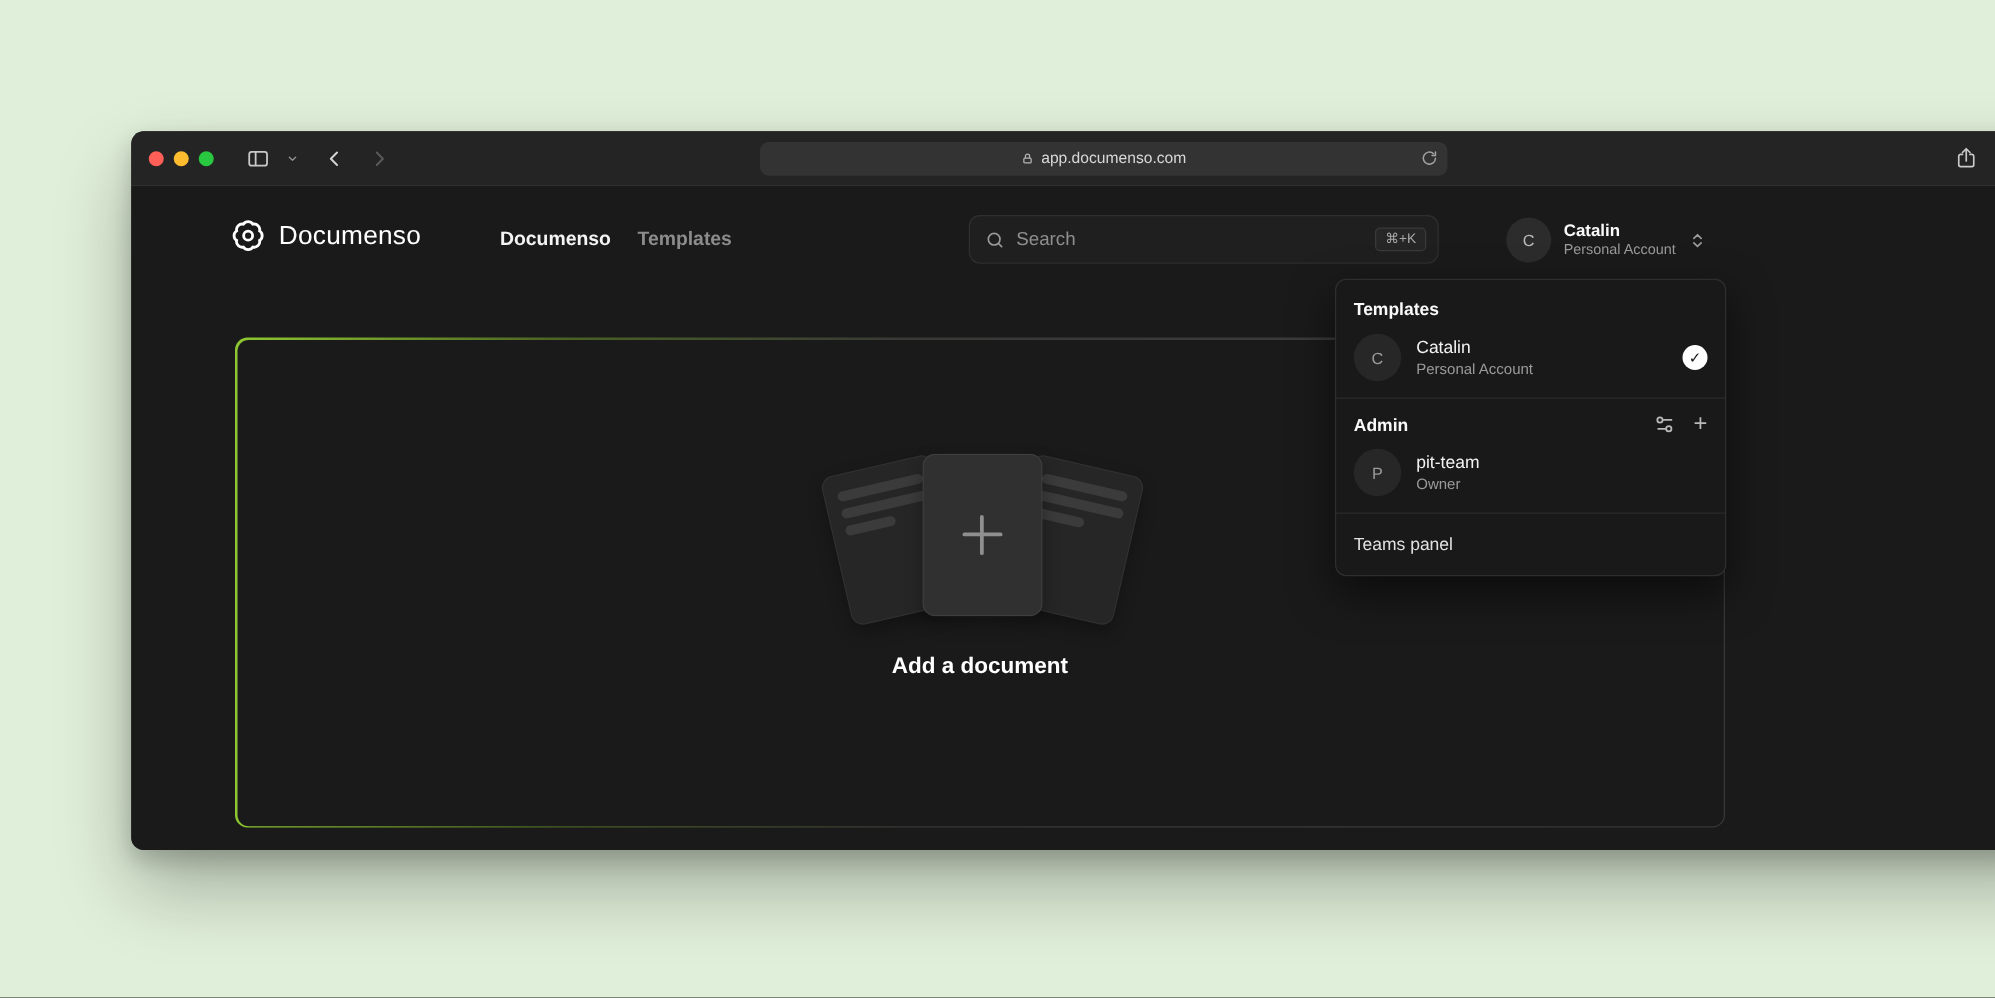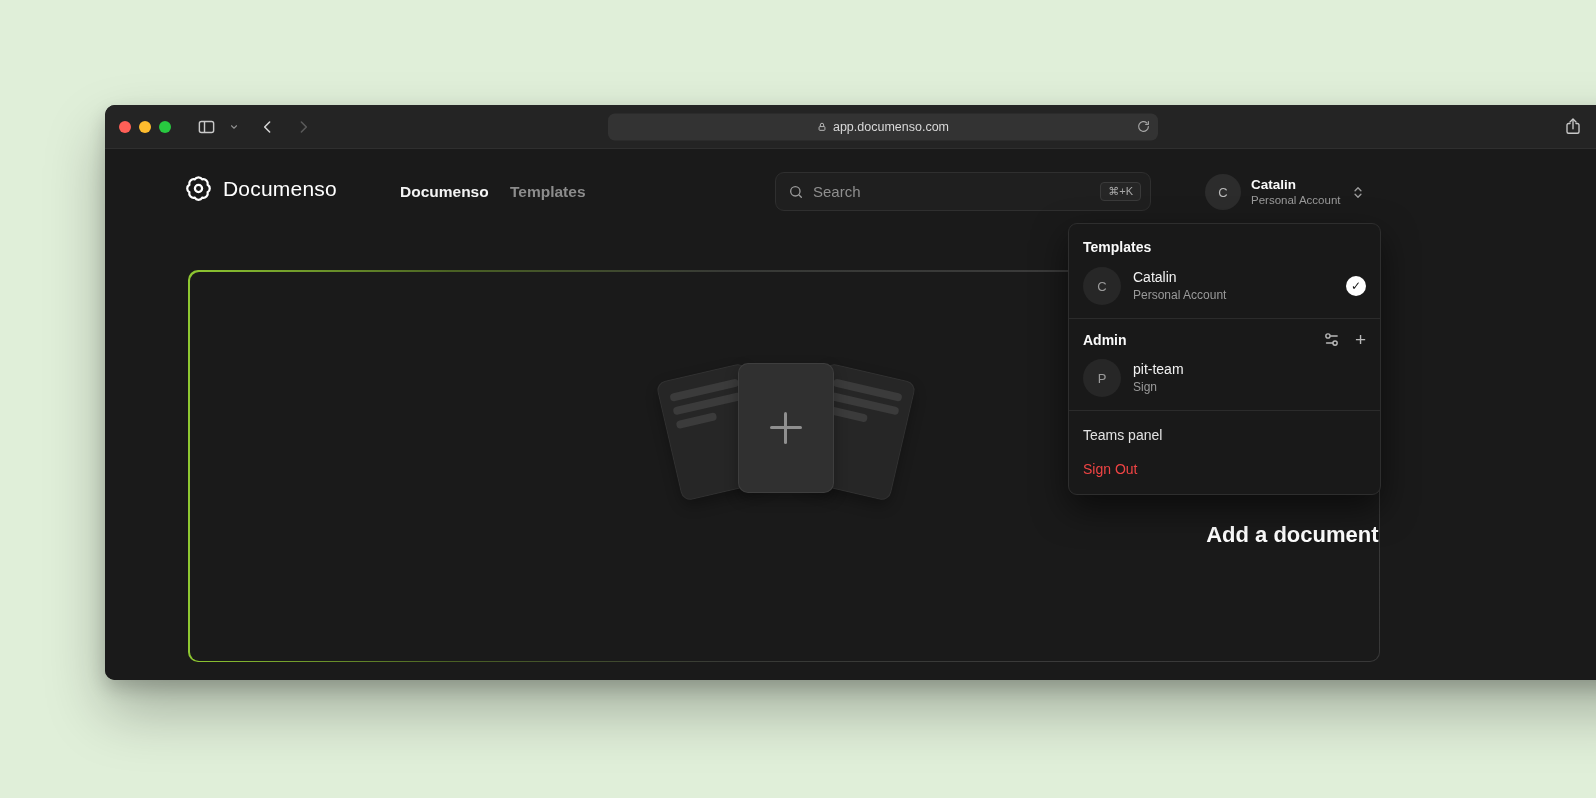--- a/index.html
+++ b/index.html
@@ -100,21 +100,21 @@
   .card.left  { left:-118px; top:-58px; transform:rotate(-13deg); }
   .card.right { left:26px;  top:-58px; transform:rotate(13deg); }
   .card.center{ left:-48px; top:-66px; width:96px; height:130px; background:#303030; border-color:rgba(255,255,255,.07); z-index:2; }
   .bars { display:flex; flex-direction:column; gap:6px; padding:13px 10px 0; }
   .bar { height:8px; border-radius:4px; background:#3b3b3b; }
   .bar.short { width:58%; }
   .plus-icon { position:absolute; left:50%; top:50%; transform:translate(-50%,-50%); width:32px; height:32px; }
   .plus-icon::before { content:""; position:absolute; left:0; right:0; top:50%; height:2.5px; margin-top:-1.25px; background:#8f8f8f; border-radius:2px; }
   .plus-icon::after  { content:""; position:absolute; top:0; bottom:0; left:50%; width:2.5px; margin-left:-1.25px; background:#8f8f8f; border-radius:2px; }
 
-  .dz-title { position:absolute; left:0; right:0; top:250px; text-align:right; font-size:22px; font-weight:700; color:#fff; }
+  .dz-title { position:absolute; left:0; right:0; top:250px; text-align:center; font-size:18px; font-weight:700; color:#fff; }
   .dz-sub   { position:absolute; left:0; right:0; top:281px; text-align:center; font-size:14px; color:#9a9a9a; }
 
   
   .menu {
     position:absolute; left:963px; top:74px; width:313px;
     background:#191919; border:1px solid #2e2e2e; border-radius:9px;
     box-shadow:0 14px 34px rgba(0,0,0,.55); z-index:20; padding:5px 0 8px;
   }
   .menu-label { padding:10px 14px 6px; font-size:14px; font-weight:700; color:#fafafa; }
   .menu-row { display:flex; align-items:center; gap:12px; padding:6px 14px; cursor:pointer; }
@@ -297,24 +297,23 @@
               </svg>
           </span>
           <span class="teams-plus">+</span>
         </div>
       </div>
 
       <div class="menu-row">
         <span class="menu-avatar">P</span>
         <span class="menu-row-text">
           <div class="menu-row-name">pit-team</div>
-          <div class="menu-row-sub">Sign</div>
+          <div class="menu-row-sub">Owner</div>
         </span>
       </div>
 
       <div class="menu-divider"></div>
 
       <div class="menu-item">Teams panel</div>
-      <div class="menu-item danger">Sign Out</div>
     </div>
 
   </div>
 </div>
 
 </body></html>

